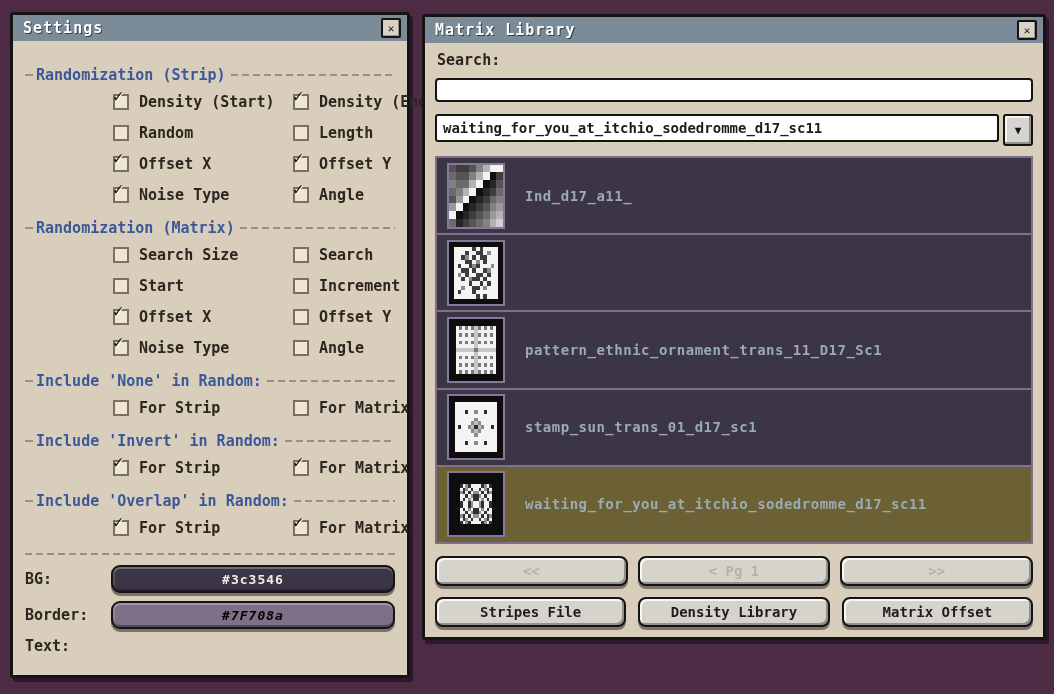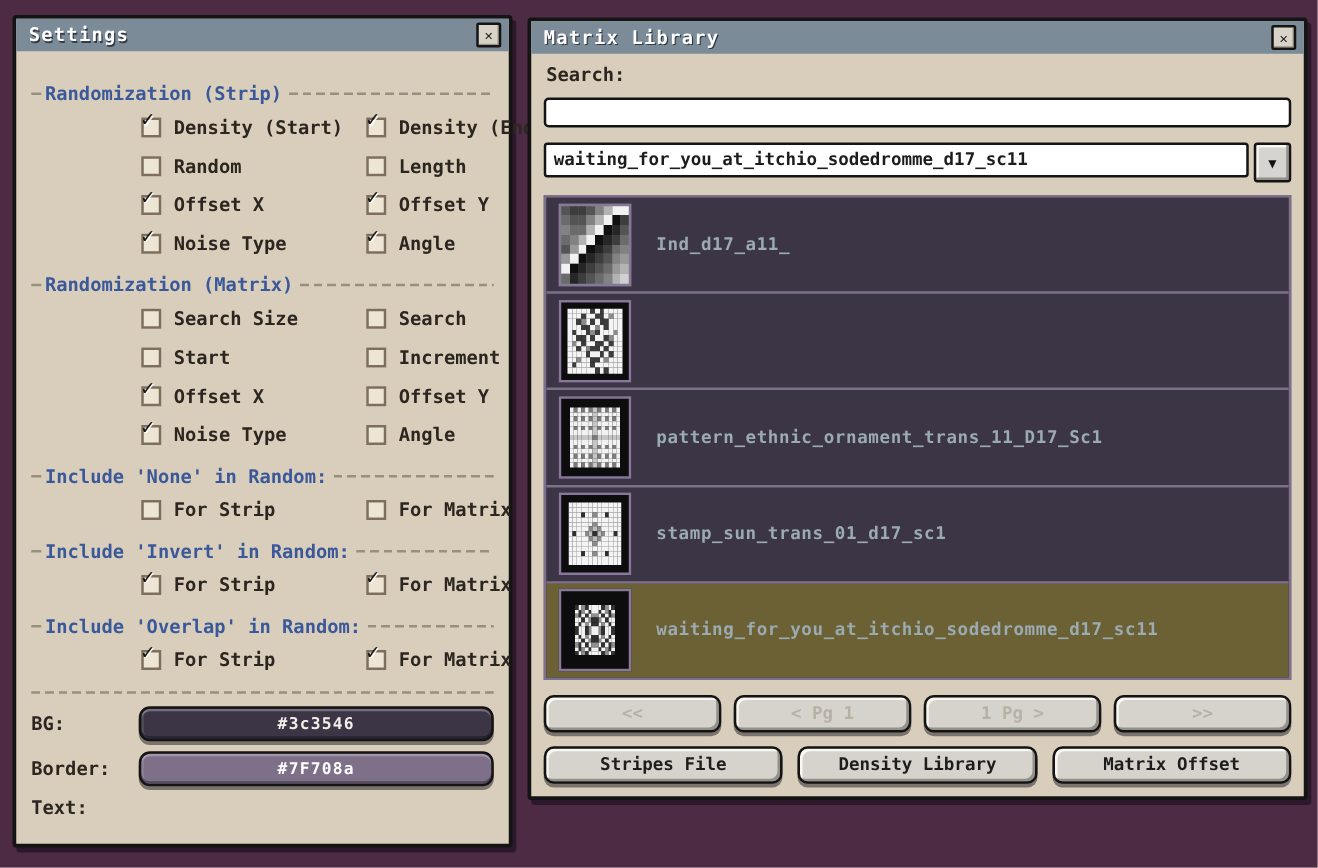--- a/index.html
+++ b/index.html
@@ -222,21 +222,21 @@
         </div>
       </div>
     <div class="divider"></div>
     <div id="color-rows">
         <div class="colorrow">
           <span class="colorlabel">BG:</span>
           <div class="swatch" style="background: rgb(60, 53, 70); color: rgb(242, 238, 230);">#3c3546</div>
         </div>
         <div class="colorrow">
           <span class="colorlabel">Border:</span>
-          <div class="swatch" style="background: rgb(127, 112, 138); color: #ffffff;">#7F708a</div>
+          <div class="swatch" style="background: rgb(127, 112, 138); color: #000000; font-style: italic;">#7F708a</div>
         </div>
         <div class="colorrow">
           <span class="colorlabel">Text:</span>
         </div>
       </div>
   </div>
 </div>
 
 <div class="window" id="library-window">
   <div class="titlebar">
@@ -972,21 +972,20 @@
               <div style="background: rgb(242, 242, 242);"></div>
               <div style="background: rgb(48, 48, 48);"></div>
             </div>
           </div>
           <span class="item-name">waiting_for_you_at_itchio_sodedromme_d17_sc11</span>
         </div>
       </div>
     <div class="pagination" id="pagination">
         <div class="btn pagebtn">&lt;&lt;</div>
         <div class="btn pagebtn">&lt; Pg 1</div>
-        <div class="btn pagebtn">1 Pg &gt;</div>
         <div class="btn pagebtn">&gt;&gt;</div>
       </div>
     <div class="actions" id="actions">
         <div class="btn actbtn">Stripes File</div>
         <div class="btn actbtn">Density Library</div>
         <div class="btn actbtn">Matrix Offset</div>
       </div>
   </div>
 </div>
 

